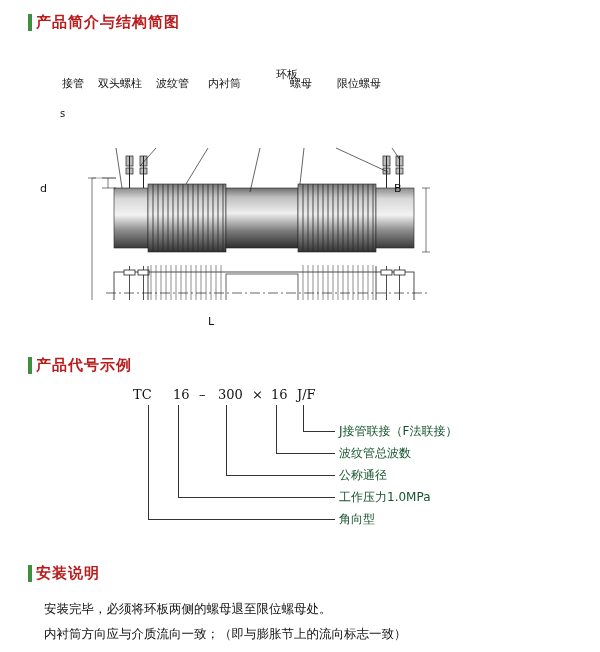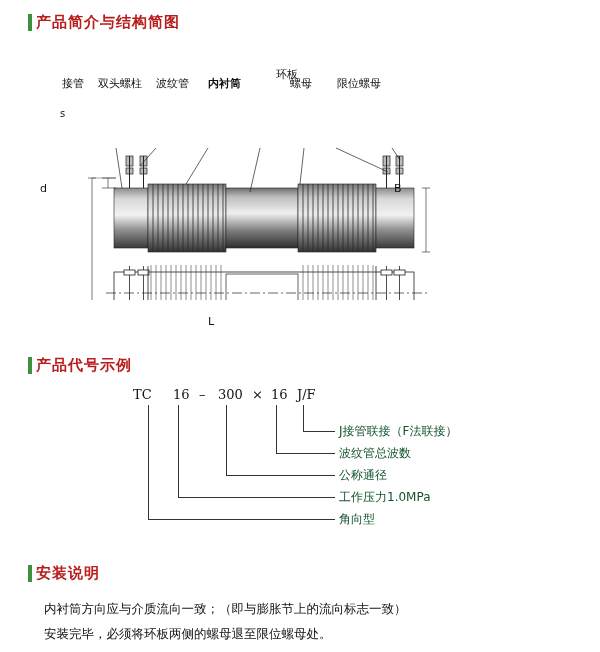--- a/index.html
+++ b/index.html
@@ -274,21 +274,21 @@
     <line x1="378" y1="266" x2="378" y2="278" stroke="#222" stroke-width="0.6"></line>
 
     <line x1="56" y1="118" x2="80" y2="118" stroke="#222" stroke-width="0.4"></line>
     <line x1="56" y1="262" x2="80" y2="262" stroke="#222" stroke-width="0.4"></line>
   </svg>
 
   
   <div class="lbl" style="left:62px; top:16px;">接管</div>
   <div class="lbl" style="left:98px; top:16px;">双头螺柱</div>
   <div class="lbl" style="left:156px; top:16px;">波纹管</div>
-  <div class="lbl" style="left:208px; top:16px;font-weight:bold;">内衬筒</div>
+  <div class="lbl" style="left:208px; top:16px;">内衬筒</div>
   <div class="lbl" style="left:256px; top:7px;margin-left:20px;">环板</div>
   <div class="lbl" style="left:290px; top:16px;">螺母</div>
   <div class="lbl" style="left:324px; top:16px;margin-left:13px;">限位螺母</div>
 
   
   <div class="dimlbl" style="left:60px; top:48px; font-size:10px;">s</div>
   <div class="dimlbl" style="left:40px; top:122px;">d</div>
   <div class="dimlbl" style="left:394px; top:122px;">B</div>
   <div class="dimlbl" style="left:208px; top:255px;">L</div>
 </div>
@@ -325,15 +325,15 @@
   <div class="code-desc" style="left:339px; top:70px;">波纹管总波数</div>
   <div class="code-desc" style="left:339px; top:92px;">公称通径</div>
   <div class="code-desc" style="left:339px; top:114px;">工作压力1.0MPa</div>
   <div class="code-desc" style="left:339px; top:136px;">角向型</div>
 </div>
 
 <div class="title-bar" id="bar3"></div>
 <div class="section-title" id="title3">安装说明</div>
 
 <div id="notes">
+  <p>安装完毕，必须将环板两侧的螺母退至限位螺母处。</p>
   <p>内衬筒方向应与介质流向一致；（即与膨胀节上的流向标志一致）</p>
-  <p>安装完毕，必须将环板两侧的螺母退至限位螺母处。</p>
 </div>
 
 </body></html>

